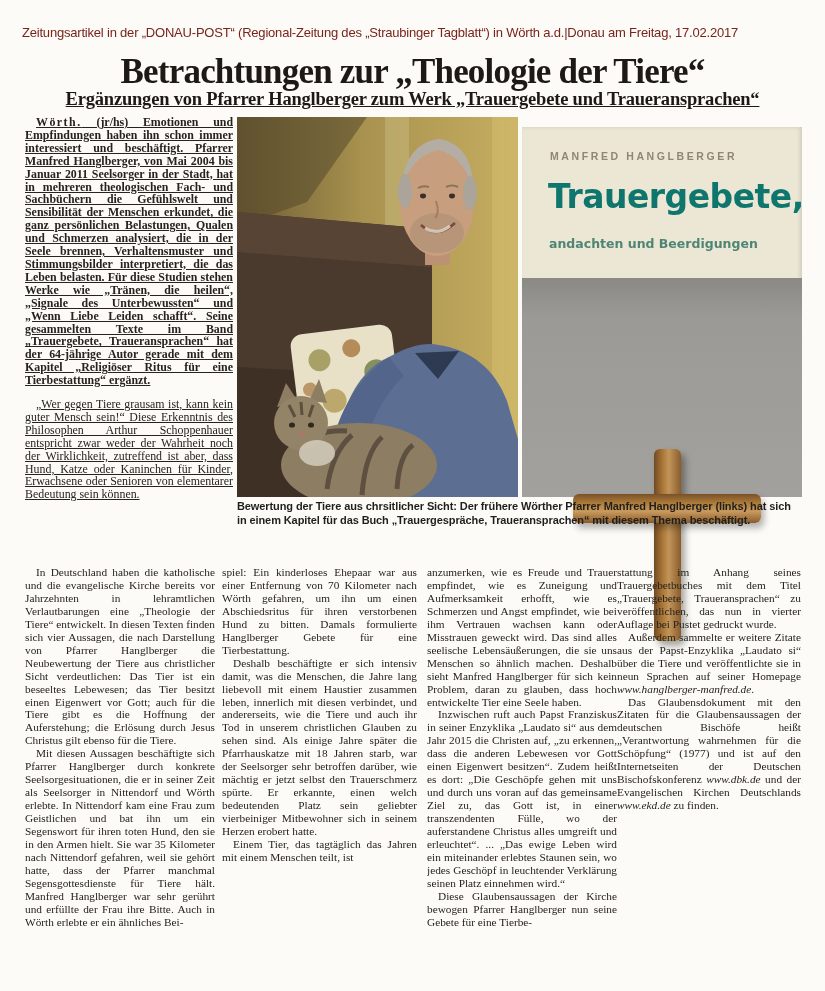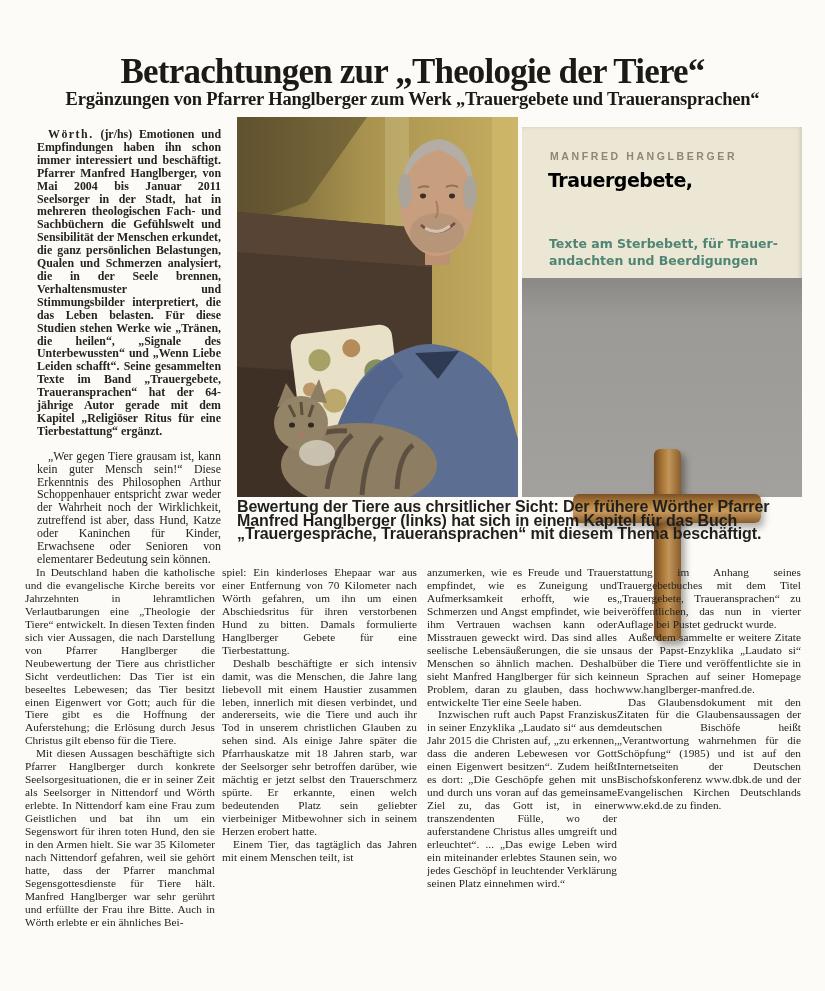--- a/index.html
+++ b/index.html
@@ -11,67 +11,68 @@
     position:absolute; left:22px; top:25px; width:790px;
     font-family:"Liberation Sans", sans-serif; font-size:13px; letter-spacing:-0.2px;
     color:#79231a; white-space:nowrap;
   }
   .headline{
     position:absolute; left:0; top:52px; width:825px; text-align:center;
     font-size:35px; font-weight:bold; letter-spacing:-0.8px; color:#1d1915;
   }
   .subheadline{
     position:absolute; left:0; top:89px; width:825px; text-align:center;
-    font-size:18.5px; font-weight:bold; letter-spacing:-0.2px; color:#1d1915;
+    font-size:18.5px; font-weight:bold; letter-spacing:-0.2px; color:#1d1915;text-decoration:underline;
   }
   .intro{position:absolute; left:25px; top:116px; width:208px;}
-  .intro p{margin:12px; text-align:justify; font-size:11.9px; line-height:12.9px;}
+  .intro p{margin:0; text-align:justify; font-size:11.9px; line-height:12.9px;text-decoration:underline;}
   .intro .p1{font-weight:bold; margin-bottom:11px;}
   .intro .p1 .lead{letter-spacing:1.5px;}
   .intro .p2{font-weight:normal;}
   .intro p{text-indent:11px;}
   
   .photo{position:absolute; left:237px; top:117px; width:281px; height:380px; background:#a8924f; overflow:hidden;}
   
   .book{position:absolute; left:522px; top:127px; width:280px; height:370px; background:#ece7d5;
         box-shadow:inset -2px 0 4px rgba(0,0,0,.12);}
   .book .gray{position:absolute; left:0; top:151px; width:280px; height:219px;
         background:linear-gradient(180deg,#8b8986 0%,#9c9a97 18%,#a3a19d 100%);}
   .book .author{position:absolute; left:28px; top:23px; font-family:"Liberation Sans",sans-serif;
         font-size:10.5px; font-weight:bold; letter-spacing:2.6px; color:#8e8677;}
-  .book .title{position:absolute; left:26px; top:38px; font-family:"DejaVu Sans",sans-serif;
-        font-size:19px; font-weight:bold; letter-spacing:-0.5px; color:#000000; line-height:31px;}
+  .book .title{position:absolute; left:26px; top:54px; font-family:"DejaVu Sans",sans-serif;
+        font-size:33px; font-weight:bold; letter-spacing:-0.5px; color:#0f766e; line-height:31px;}
   .book .subtitle{position:absolute; left:27px; top:108px; font-family:"DejaVu Sans",sans-serif;
         font-size:12.5px; font-weight:bold; color:#4f8574; line-height:17px;}
   .cross-v{position:absolute; left:132px; top:171px; width:27px; height:192px; border-radius:6px;
         background:linear-gradient(90deg,#6f4a26 0%,#a87434 30%,#c2955a 55%,#8a5c2c 100%);
         box-shadow:4px 5px 7px rgba(0,0,0,.35);}
   .cross-h{position:absolute; left:51px; top:216px; width:188px; height:29px; border-radius:6px;
         background:linear-gradient(180deg,#7a5128 0%,#b3803c 35%,#c89a5e 60%,#8a5c2c 100%);
         box-shadow:3px 5px 7px rgba(0,0,0,.3);}
   .caption{
     position:absolute; left:237px; top:500px; width:566px;
-    font-family:"Liberation Sans",sans-serif; font-size:16px; font-weight:bold;
+    font-family:"Liberation Sans",sans-serif; font-size:11px; font-weight:bold;
     line-height:13.5px; color:#201f1c; letter-spacing:-0.1px;
   }
   .caption .xb{font-weight:900;}
   .col{position:absolute; top:566px; height:400px; overflow:hidden;}
   .col p{margin:0; text-align:justify; font-size:11.3px; line-height:12.95px; text-indent:11px;}
   .col p.noindent{text-indent:0;}
   .col1{left:25px; width:190px;}
   .col2{left:222px; width:195px;}
   .col3{left:420px; width:190px;margin-left:7px;}
   .col4{left:617px; width:184px;}
-  .url{}
+  .url{font-style:italic;}
 </style>
 </head>
 <body>
 
 <div class="page">
 
+  <div class="source-line">Zeitungsartikel in der „DONAU-POST“ (Regional-Zeitung des „Straubinger Tagblatt“) in Wörth a.d.|Donau am Freitag, 17.02.2017</div>
   <h1 class="headline" style="margin:0;">Betrachtungen zur „Theologie der Tiere“</h1>
   <h2 class="subheadline" style="margin:0;">Ergänzungen von Pfarrer Hanglberger zum Werk „Trauergebete und Traueransprachen“</h2>
 
   <div class="intro">
     <p class="p1"><span class="lead">Wörth.</span><span> (jr/hs) Emotionen und Empfindungen haben ihn schon immer interessiert und beschäftigt. Pfarrer Manfred Hanglberger, von Mai 2004 bis Januar 2011 Seelsorger in der Stadt, hat in mehreren theologischen Fach- und Sachbüchern die Gefühlswelt und Sensibilität der Menschen erkundet, die ganz persönlichen Belastungen, Qualen und Schmerzen analysiert, die in der Seele brennen, Verhaltensmuster und Stimmungsbilder interpretiert, die das Leben belasten. Für diese Studien stehen Werke wie „Tränen, die heilen“, „Signale des Unterbewussten“ und „Wenn Liebe Leiden schafft“. Seine gesammelten Texte im Band „Trauergebete, Traueransprachen“ hat der 64-jährige Autor gerade mit dem Kapitel „Religiöser Ritus für eine Tierbestattung“ ergänzt.</span></p>
     <p class="p2">„Wer gegen Tiere grausam ist, kann kein guter Mensch sein!“ Diese Erkenntnis des Philosophen Arthur Schoppenhauer entspricht zwar weder der Wahrheit noch der Wirklichkeit, zutreffend ist aber, dass Hund, Katze oder Kaninchen für Kinder, Erwachsene oder Senioren von elementarer Bedeutung sein können.</p>
   </div>
 
   <div class="photo">
     <svg width="281" height="380" viewBox="0 0 281 380">
@@ -138,21 +139,20 @@
       </g>
     </svg>
   </div>
 
   <div class="book">
     <div class="author">MANFRED HANGLBERGER</div>
     <div class="title">
       <div>Trauergebete,</div>
     </div>
     <div class="subtitle">
-      <div>Texte am Sterbebett, für Trauer-</div>
       <div>andachten und Beerdigungen</div>
     </div>
     <div class="gray">
       <div class="cross-v"></div>
       <div class="cross-h"></div>
     </div>
   </div>
 
   <div class="caption"><span>Bewertung der Tiere aus chrsitlicher Sicht: Der frühere Wörther Pfarrer Manfred Hanglberger (links) </span><span class="xb">hat</span><span> sich in einem Kapitel für das Buch „Trauergespräche, Traueransprachen“ mit diesem Thema beschäftigt.</span></div>
 
@@ -163,21 +163,22 @@
 
   <div class="col col2">
     <p class="noindent">spiel: Ein kinderloses Ehepaar war aus einer Entfernung von 70 Kilometer nach Wörth gefahren, um ihn um einen Abschiedsritus für ihren verstorbenen Hund zu bitten. Damals formulierte Hanglberger Gebete für eine Tierbestattung.</p>
     <p>Deshalb beschäftigte er sich intensiv damit, was die Menschen, die Jahre lang liebevoll mit einem Haustier zusammen leben, innerlich mit diesen verbindet, und andererseits, wie die Tiere und auch ihr Tod in unserem christlichen Glauben zu sehen sind. Als einige Jahre später die Pfarrhauskatze mit 18 Jahren starb, war der Seelsorger sehr betroffen darüber, wie mächtig er jetzt selbst den Trauerschmerz spürte. Er erkannte, einen welch bedeutenden Platz sein geliebter vierbeiniger Mitbewohner sich in seinem Herzen erobert hatte.</p>
     <p>Einem Tier, das tagtäglich das Jahren mit einem Menschen teilt, ist</p>
   </div>
 
   <div class="col col3">
     <p class="noindent">anzumerken, wie es Freude und Trauer empfindet, wie es Zuneigung und Aufmerksamkeit erhofft, wie es Schmerzen und Angst empfindet, wie bei ihm Vertrauen wachsen kann oder Misstrauen geweckt wird. Das sind alles seelische Lebensäußerungen, die sie uns Menschen so ähnlich machen. Deshalb sieht Manfred Hanglberger für sich kein Problem, daran zu glauben, dass hoch entwickelte Tier eine Seele haben.</p>
     <p>Inzwischen ruft auch Papst Franziskus in seiner Enzyklika „Laudato si“ aus dem Jahr 2015 die Christen auf, „zu erkennen, dass die anderen Lebewesen vor Gott einen Eigenwert besitzen“. Zudem heißt es dort: „Die Geschöpfe gehen mit uns und durch uns voran auf das gemeinsame Ziel zu, das Gott ist, in einer transzendenten Fülle, wo der auferstandene Christus alles umgreift und erleuchtet“. ... „Das ewige Leben wird ein miteinander erlebtes Staunen sein, wo jedes Geschöpf in leuchtender Verklärung seinen Platz einnehmen wird.“</p>
+    <p>Diese Glaubensaussagen der Kirche bewogen Pfarrer Hanglberger nun seine Gebete für eine Tierbe-</p>
   </div>
 
   <div class="col col4">
     <p class="noindent">stattung im Anhang seines Trauergebetbuches mit dem Titel „Trauergebete, Traueransprachen“ zu veröffentlichen, das nun in vierter Auflage bei Pustet gedruckt wurde.</p>
     <p><span>Außerdem sammelte er weitere Zitate aus der Papst-Enzyklika „Laudato si“ über die Tiere und veröffentlichte sie in neun Sprachen auf seiner Homepage </span><span class="url">www.hanglberger-manfred.de</span><span>.</span></p>
-    <p><span>Das Glaubensdokument mit den Zitaten für die Glaubensaussagen der deutschen Bischöfe heißt „Verantwortung wahrnehmen für die Schöpfung“ (1985) und ist auf den Internetseiten der Deutschen Bischofskonferenz </span><span class="url">www.dbk.de</span><span> und der Evangelischen Kirchen Deutschlands </span><span class="url">www.ekd.de</span><span> zu finden.</span></p>
+    <p><span>Das Glaubensdokument mit den Zitaten für die Glaubensaussagen der deutschen Bischöfe heißt „Verantwortung wahrnehmen für die Schöpfung“ (1977) und ist auf den Internetseiten der Deutschen Bischofskonferenz </span><span class="url">www.dbk.de</span><span> und der Evangelischen Kirchen Deutschlands </span><span class="url">www.ekd.de</span><span> zu finden.</span></p>
   </div>
 
 </div>
 
 </body></html>

